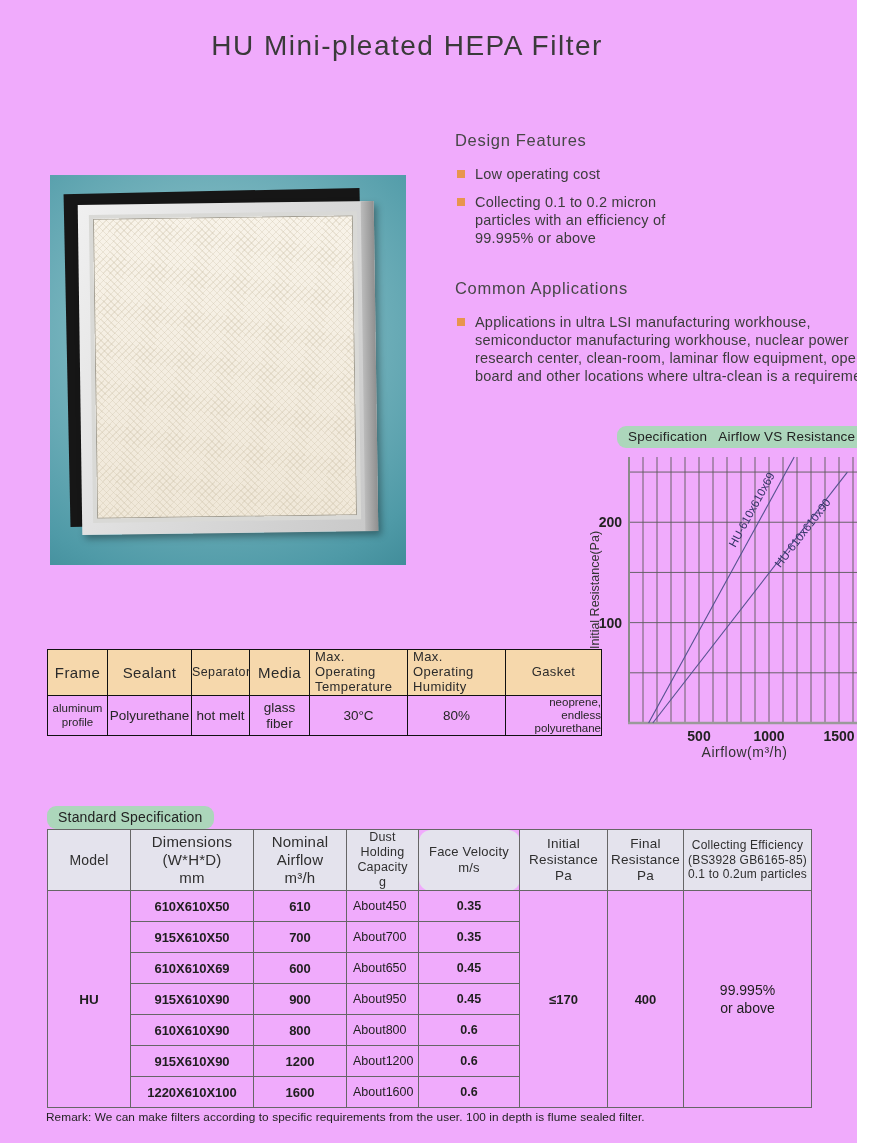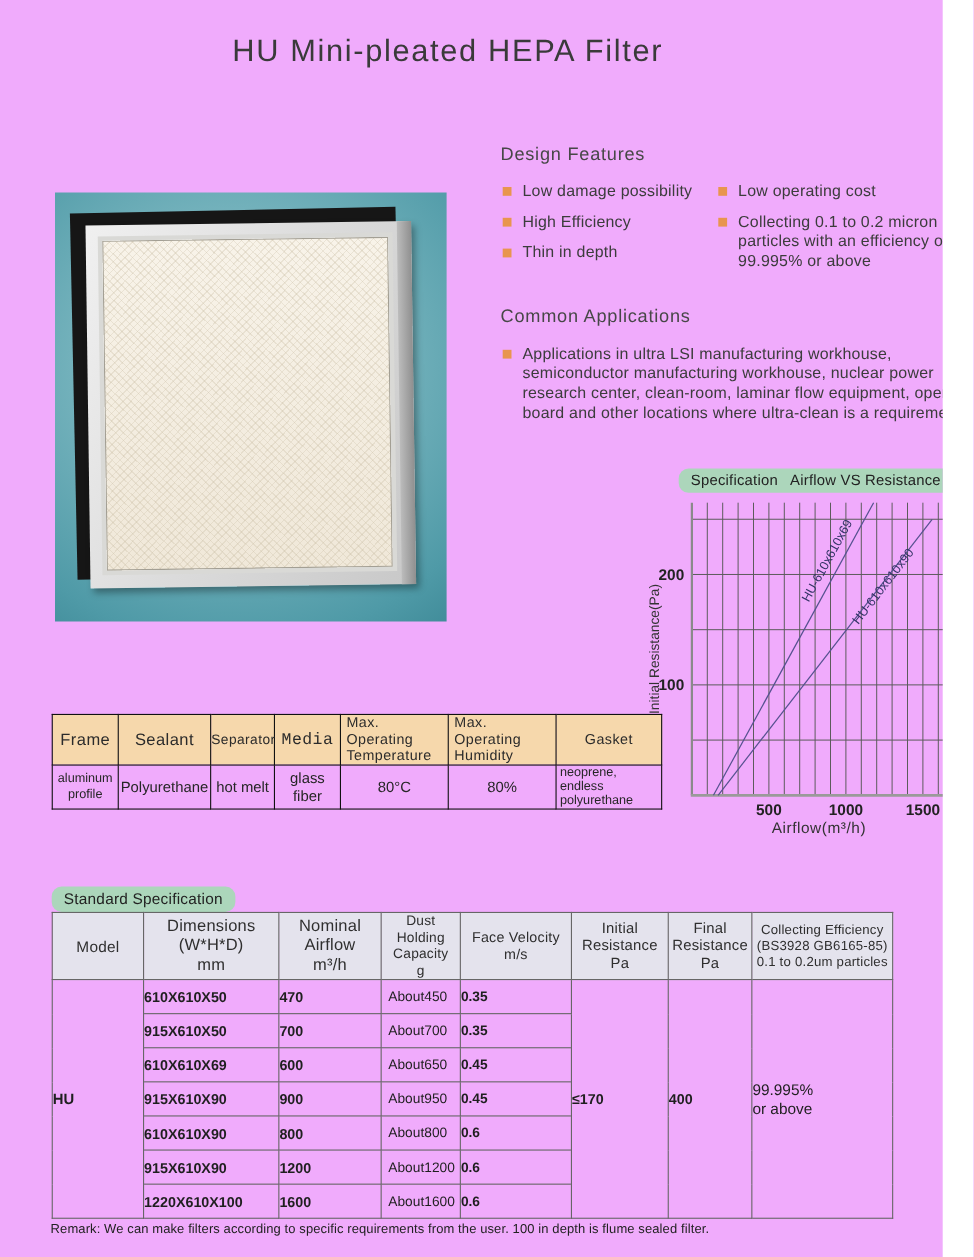--- a/index.html
+++ b/index.html
@@ -57,31 +57,31 @@
     border-collapse:collapse; table-layout:fixed; }
   .material-table th { border:1.6px solid #111; font-weight:400; white-space:pre-line;
     height:42px; font-size:15px; letter-spacing:0.4px; color:#2b2b2b; line-height:1.15; }
   .material-table td { border:1.6px solid #111; height:40px; text-align:center;
     font-size:13.5px; color:#262626; white-space:pre-line; line-height:1.15; }
   .material-table th:nth-child(3) { font-size:12.5px; }
   .material-table th:nth-child(5), .material-table th:nth-child(6)
     { font-size:13px; text-align:left; padding-left:5px; }
   .material-table th:nth-child(7) { font-size:13px; }
   .material-table td:nth-child(1) { font-size:11.5px; }
-  .material-table td:nth-child(7) { font-size:11.5px; text-align:left; padding-left:3px; }
+  .material-table td:nth-child(7) { font-size:11.5px; text-align:right; padding-left:3px; }
   
   .standard-table { position:absolute; left:47px; top:829px; width:764px;
     border-collapse:collapse; table-layout:fixed; border:1.5px solid #555; }
   .standard-table th { border:1px solid #666; font-weight:400; white-space:pre-line;
     height:60px; font-size:14px; color:#2f2f2f; line-height:1.2; letter-spacing:0.2px; }
-  .standard-table td { border:1px solid #666; height:31px; text-align:left;
+  .standard-table td { border:1px solid #666; height:31px; text-align:center;
     font-size:12.5px; color:#1f1f1f; white-space:pre-line; }
   .standard-table th:nth-child(2), .standard-table th:nth-child(3) { font-size:15px; }
   .standard-table th:nth-child(4) { font-size:12.5px; }
-  .standard-table th:nth-child(5) { font-size:13px; }
+  .standard-table th:nth-child(5) { font-size:13px;border-radius:12px; }
   .standard-table th:nth-child(6), .standard-table th:nth-child(7) { font-size:13.5px; }
   .standard-table th:nth-child(8) { font-size:12px; }
   .standard-table td.c-model { font-weight:bold; font-size:13.5px; }
   .standard-table td.c-dim { font-weight:bold; font-size:13px; }
   .standard-table td.c-air { font-weight:bold; font-size:13px; }
   .standard-table td.c-cap { text-align:left; padding-left:6px; font-size:12.5px; }
   .standard-table td.c-vel { font-weight:bold; }
   .standard-table td.c-ir, .standard-table td.c-fr { font-weight:bold; font-size:13px; }
   .standard-table td.c-eff { font-size:14px; line-height:1.3; }
   
@@ -101,34 +101,20 @@
       <div class="f-frame">
         <div class="f-side"></div>
         <div class="f-media"></div>
       </div>
     </div>
   </div>
 
   <div class="design-block">
     <div class="section-heading">Design Features</div>
     <div class="feat-cols">
-      <div class="feat-col-1" id="feat-col-0">
-          <div class="bullet-item">
-            <span class="bullet-sq" style="background: rgb(232, 149, 78);"></span>
-            <span>Low damage possibility</span>
-          </div>
-          <div class="bullet-item">
-            <span class="bullet-sq" style="background: rgb(232, 149, 78);"></span>
-            <span>High Efficiency</span>
-          </div>
-          <div class="bullet-item">
-            <span class="bullet-sq" style="background: rgb(232, 149, 78);"></span>
-            <span>Thin in depth</span>
-          </div>
-        </div>
       <div class="feat-col-2" id="feat-col-1">
           <div class="bullet-item">
             <span class="bullet-sq" style="background: rgb(232, 149, 78);"></span>
             <span>Low operating cost</span>
           </div>
           <div class="bullet-item">
             <span class="bullet-sq" style="background: rgb(232, 149, 78);"></span>
             <span>Collecting 0.1 to 0.2 micron particles with an efficiency of 99.995% or above</span>
           </div>
         </div>
@@ -195,36 +181,36 @@
         <col style="width:60px">
         <col style="width:98px">
         <col style="width:98px">
         <col style="width:96px">
       </colgroup>
       <thead>
         <tr>
           <th style="background: rgb(246, 216, 172);">Frame</th>
           <th style="background: rgb(246, 216, 172);">Sealant</th>
           <th style="background: rgb(246, 216, 172);">Separator</th>
-          <th style="background: rgb(246, 216, 172); font-family: Liberation Mono, monospace;">Media</th>
+          <th style="background: rgb(246, 216, 172);">Media</th>
           <th style="background: rgb(246, 216, 172);">Max. Operating
 Temperature</th>
           <th style="background: rgb(246, 216, 172);">Max. Operating
 Humidity</th>
           <th style="background: rgb(246, 216, 172);">Gasket</th>
         </tr>
       </thead>
       <tbody>
         <tr>
           <td>aluminum
 profile</td>
           <td>Polyurethane</td>
           <td>hot melt</td>
           <td>glass fiber</td>
-          <td>80°C</td>
+          <td>30°C</td>
           <td>80%</td>
           <td>neoprene, endless
 polyurethane</td>
         </tr>
       </tbody>
     </table>
 
   <div class="green-badge standard-badge" style="background: rgb(172, 214, 187);">Standard Specification</div>
   <table class="standard-table" id="standard-table">
       <colgroup>
@@ -259,21 +245,21 @@
 Pa</th>
           <th style="background: rgb(228, 227, 237); margin-left: 23px;">Collecting Efficiency
 (BS3928 GB6165-85)
 0.1 to 0.2um particles</th>
         </tr>
       </thead>
       <tbody>
         <tr>
           <td rowspan="7" class="c-model">HU</td>
           <td class="c-dim">610X610X50</td>
-          <td class="c-air">470</td>
+          <td class="c-air">610</td>
           <td class="c-cap">About450</td>
           <td class="c-vel">0.35</td>
           <td rowspan="7" class="c-ir">≤170</td>
           <td rowspan="7" class="c-fr">400</td>
           <td rowspan="7" class="c-eff">99.995%
 or above</td>
         </tr>
         <tr>
           <td class="c-dim">915X610X50</td>
           <td class="c-air">700</td>

